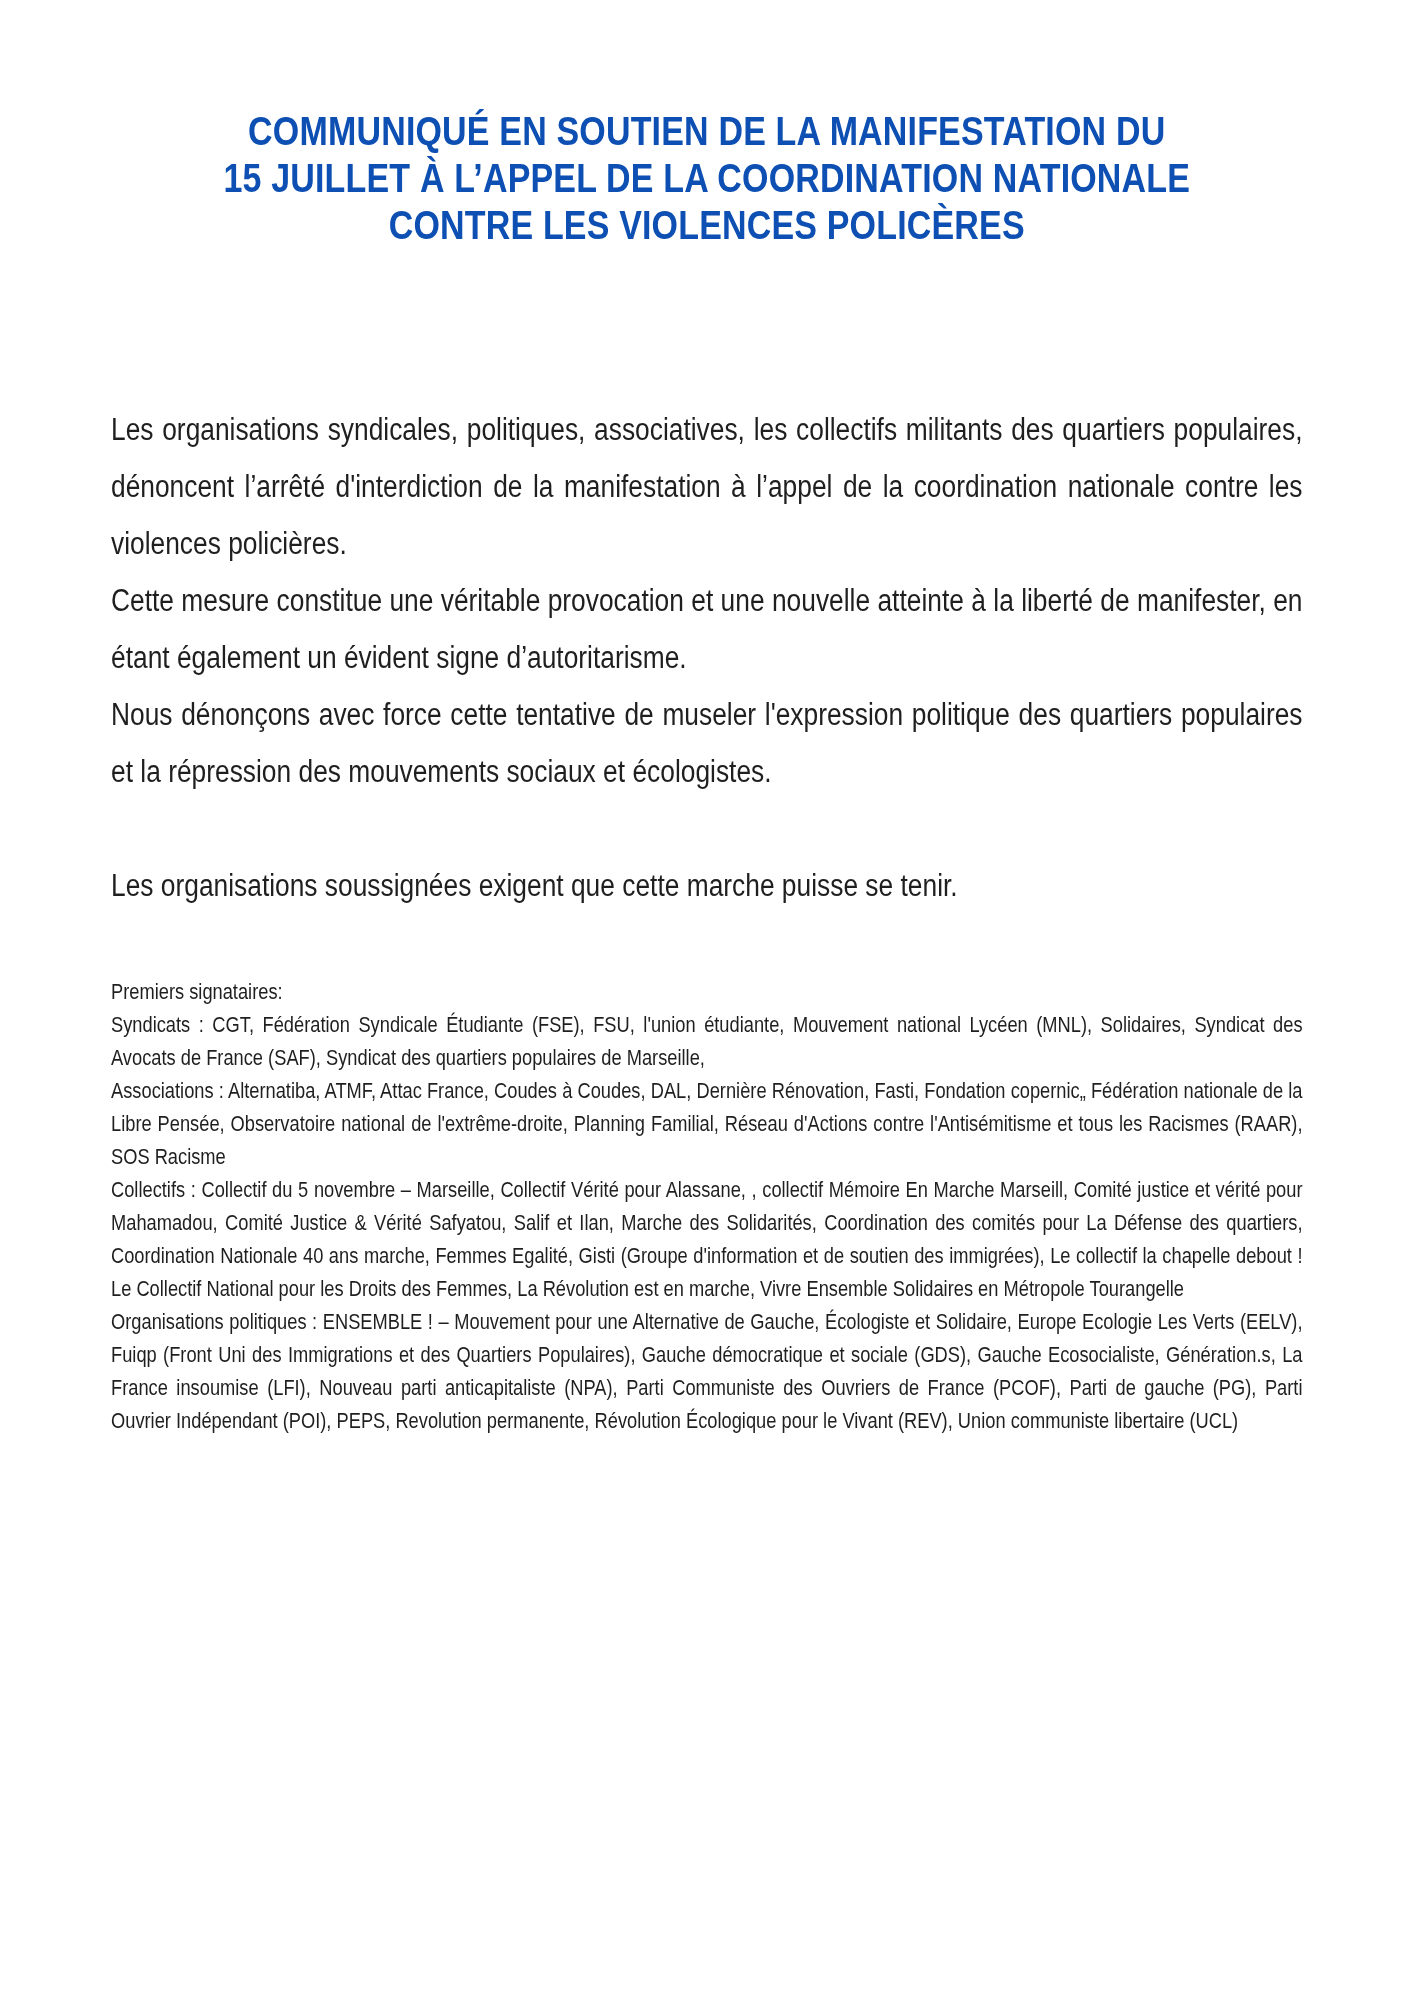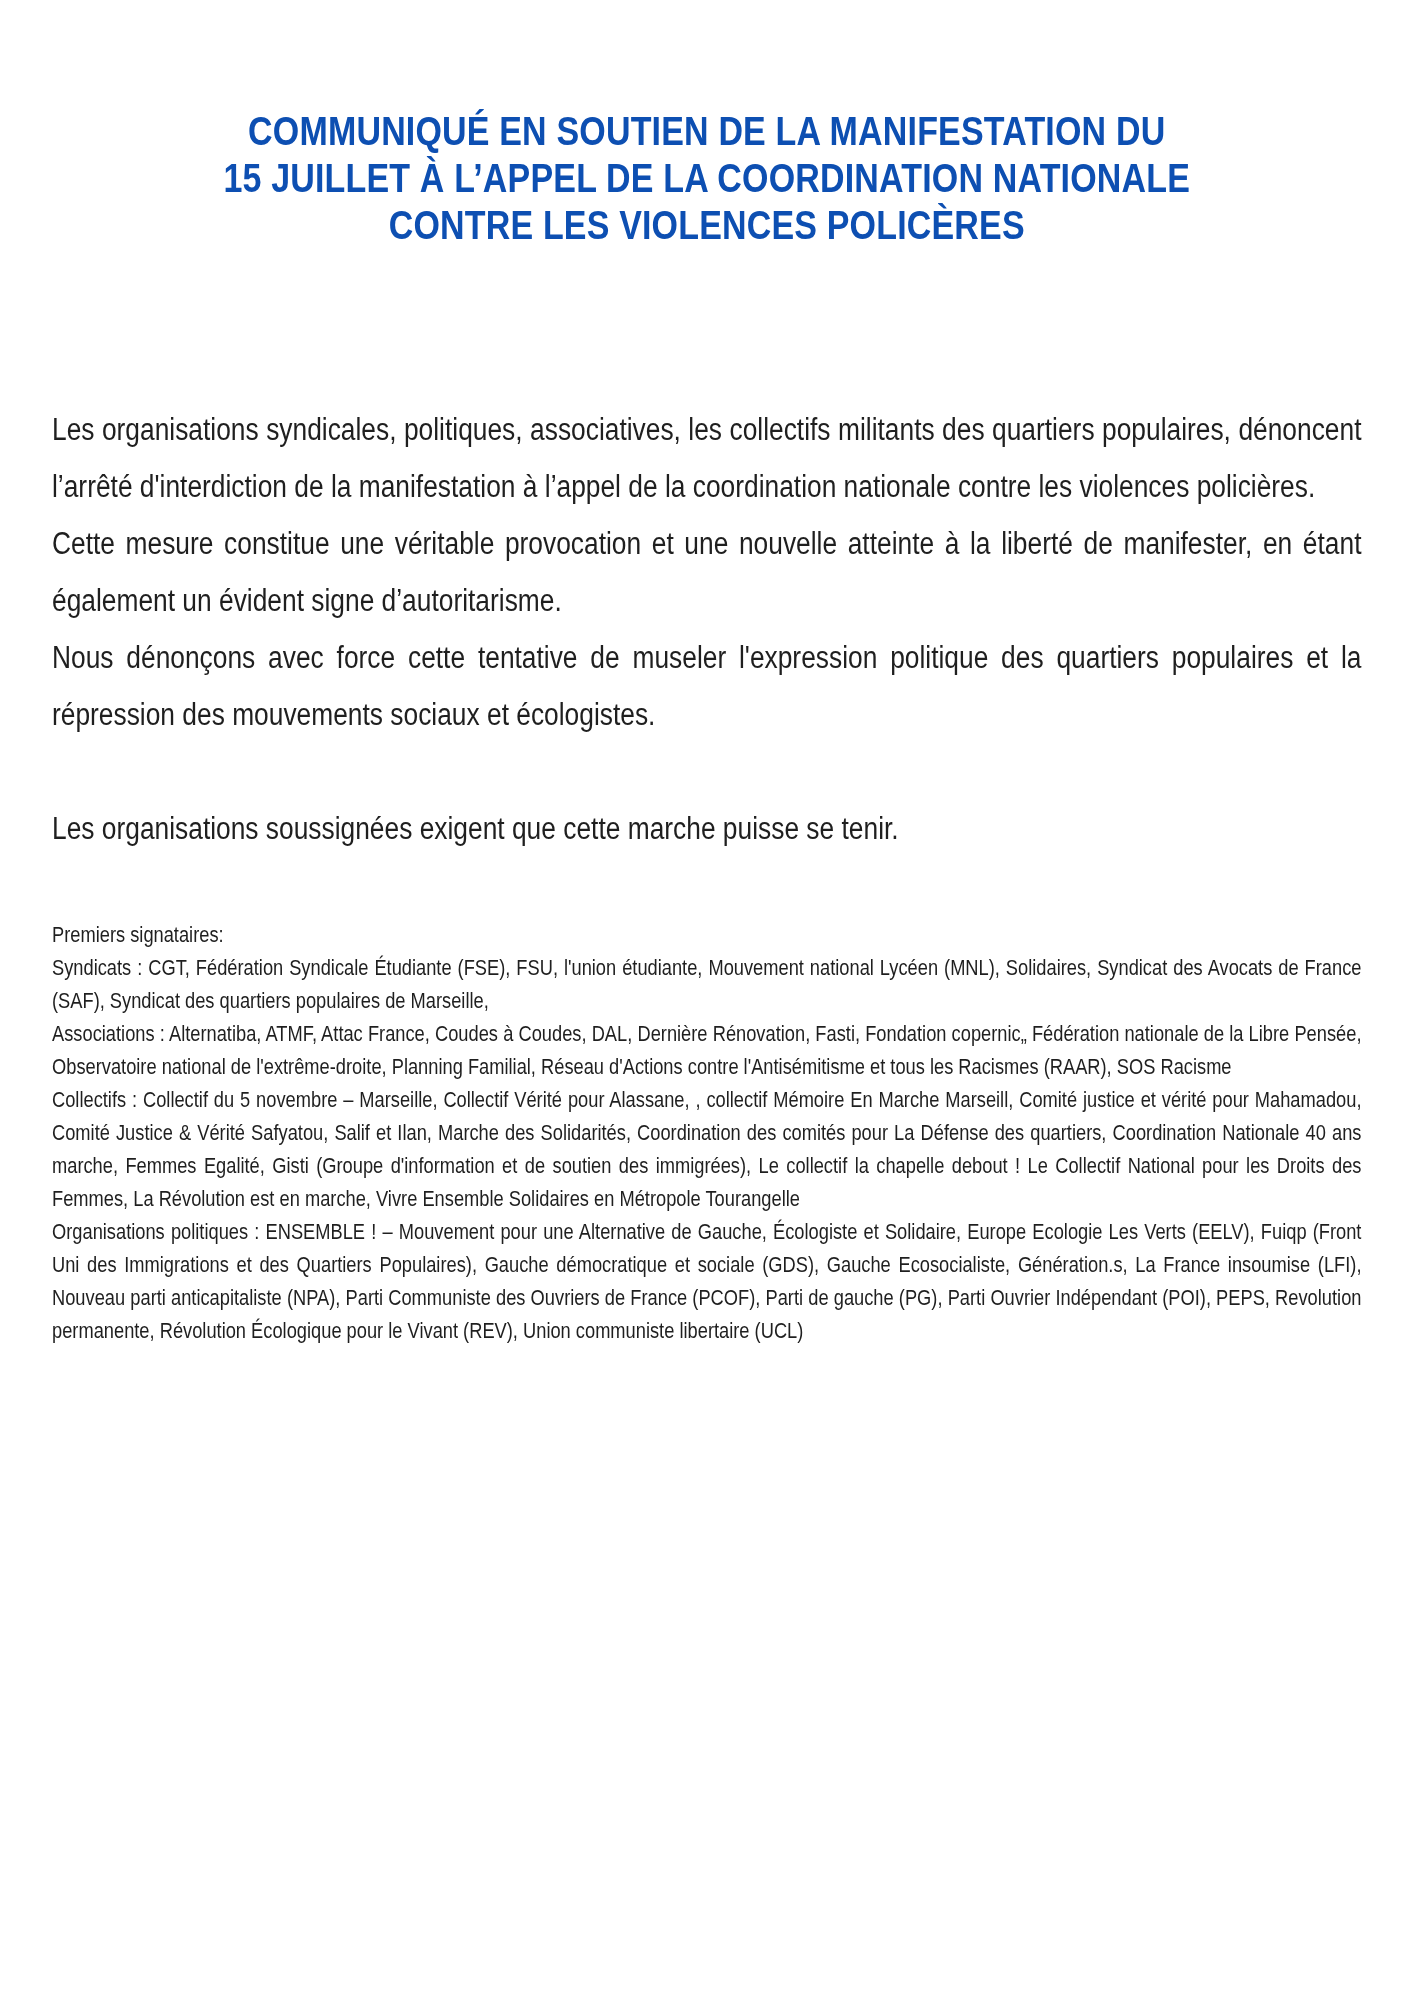--- a/index.html
+++ b/index.html
@@ -7,21 +7,21 @@
   body {
     width: 1414px;
     height: 1999px;
     font-family: "Liberation Sans", "DejaVu Sans", sans-serif;
     color: #1f1f1f;
     overflow: hidden;
   }
   .page {
     width: 1414px;
     height: 1999px;
-    padding: 0 52px;
+    padding: 0 111px;
     background: #ffffff;
     overflow: hidden;
   }
   
   .condensed {
     width: 117.6%;
     transform: scaleX(0.85);
     transform-origin: 0 0;
   }
   .title {

